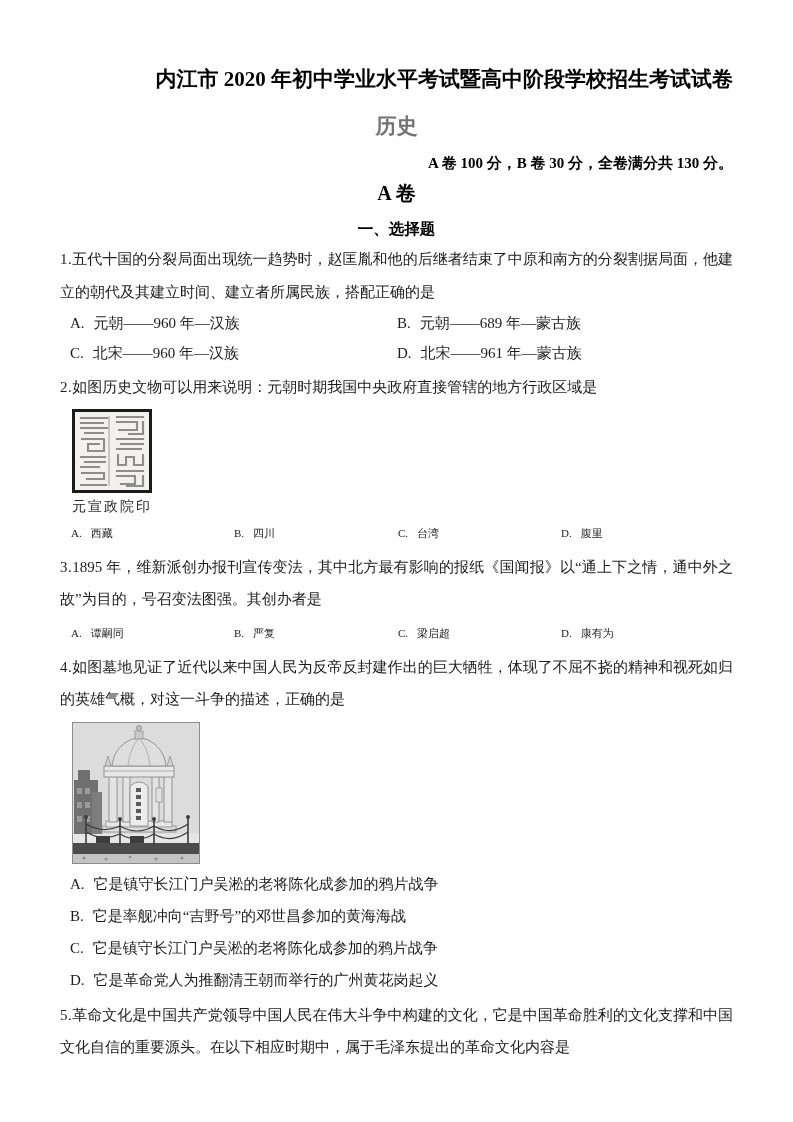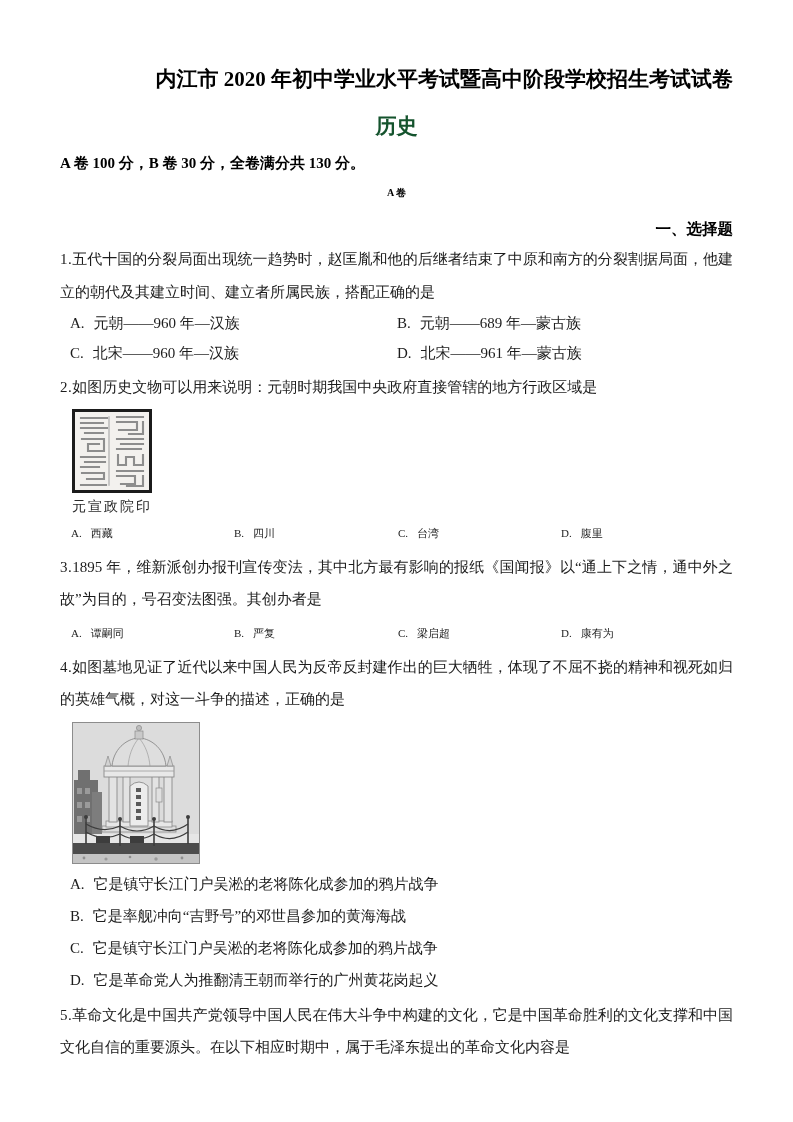--- a/index.html
+++ b/index.html
@@ -8,30 +8,30 @@
     font-family:"Liberation Serif","DejaVu Serif",serif;
     color:#1c1c1c;
     -webkit-font-smoothing:antialiased;
   }
   .page{box-sizing:border-box;width:793px;height:1122px;padding:66px 60px 0 60px;background:#fff;}
 
   .doc-title{
     font-size:21px;font-weight:bold;text-align:right;line-height:27px;margin:0;color:#000;
   }
   .doc-subject{
-    font-size:21px;font-weight:bold;text-align:center;line-height:26px;margin:20px 0 0 0;color:#14532d;
+    font-size:21px;font-weight:bold;text-align:center;line-height:26px;margin:20px 0 0 0;color:#737373;
   }
   .score-note{
-    font-size:15px;font-weight:bold;text-align:left;line-height:20px;margin:14px 0 0 0;color:#000;
+    font-size:15px;font-weight:bold;text-align:right;line-height:20px;margin:14px 0 0 0;color:#000;
   }
   .paper-label{
-    font-size:10px;font-weight:bold;text-align:center;line-height:20px;margin:10px 0 12px 0;color:#000;
+    font-size:20px;font-weight:bold;text-align:center;line-height:20px;margin:10px 0 12px 0;color:#000;
   }
   .section-heading{
-    font-size:15.5px;font-weight:bold;text-align:right;line-height:22px;margin:15px 0 0 0;color:#000;
+    font-size:15.5px;font-weight:bold;text-align:center;line-height:22px;margin:15px 0 0 0;color:#000;
   }
 
   .q-stem{
     font-size:15px;line-height:32.5px;text-align:justify;margin:3px 0 0 0;
   }
   .q-stem .q-num{letter-spacing:0.5px;}
 
   .opt-grid-2{
     display:grid;grid-template-columns:327px 1fr;
     padding-left:10px;font-size:15px;line-height:29.5px;margin:1px 0 0 0;

